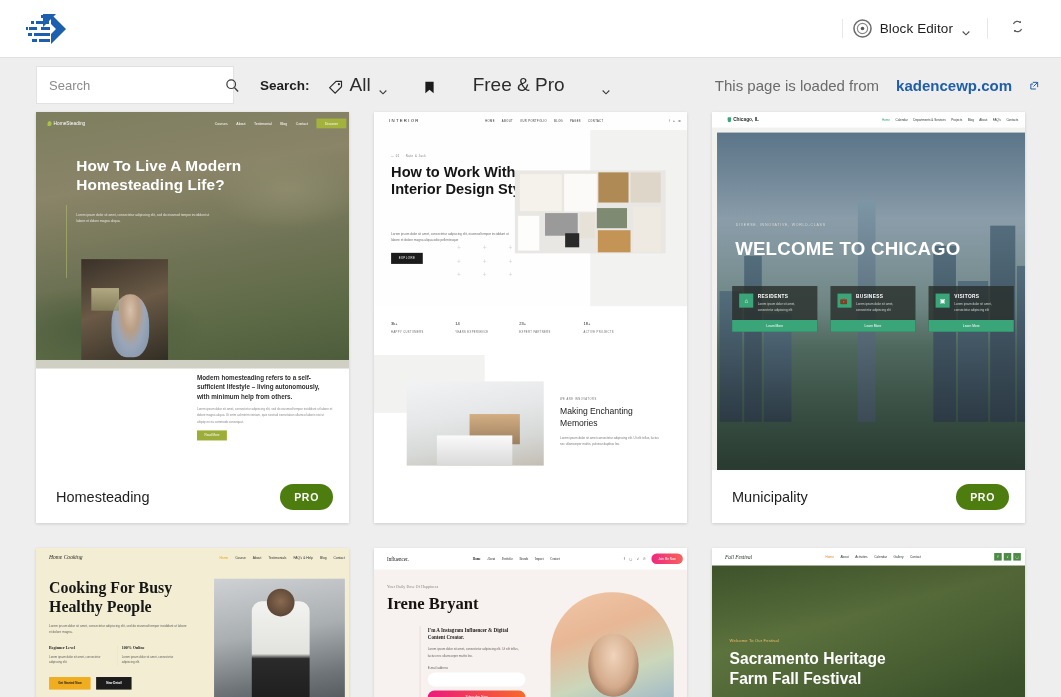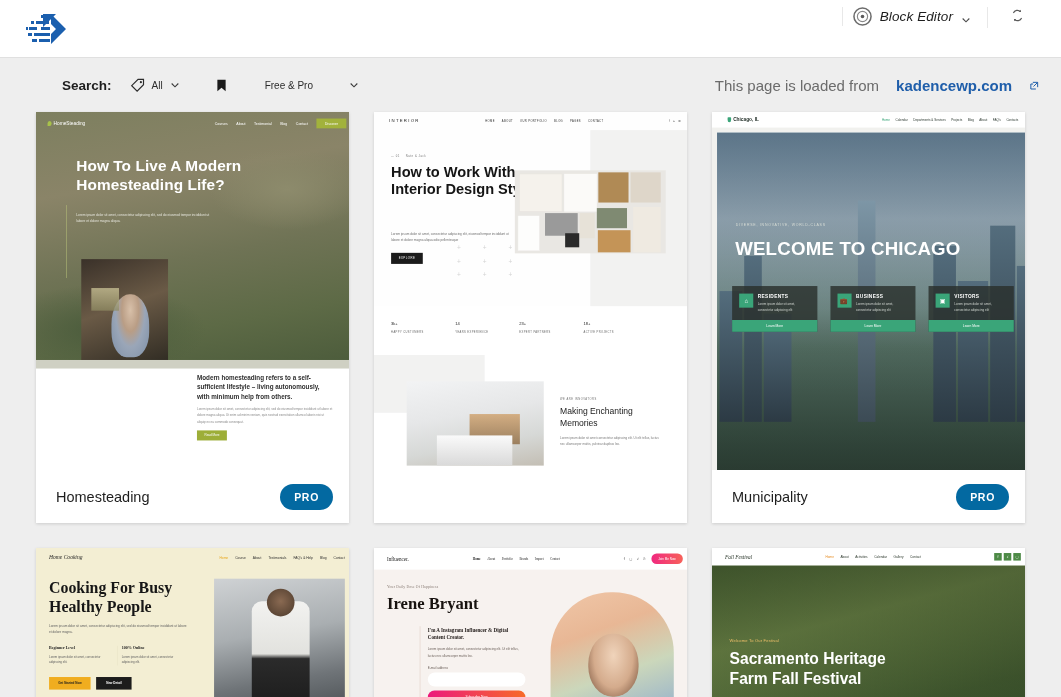--- a/index.html
+++ b/index.html
@@ -15,21 +15,21 @@
   .topbar {
     height: 58px;
     background: #ffffff;
     border-bottom: 1px solid #e0e0e0;
     display: flex;
     align-items: center;
     justify-content: space-between;
     padding: 0 14px 0 22px;
   }
   .brand-logo { display: flex; align-items: center; width: 46px; height: 34px; }
-  .topbar-right { display: flex; align-items: flex-start; height: 44px; font-style: italic; }
+  .topbar-right { display: flex; align-items: center; height: 44px; }
   .editor-switcher {
     display: flex; align-items: center; gap: 8px;
     padding: 0 16px 0 10px; cursor: pointer;
     border-left: 1px solid #e8e8e8;
   }
   .wp-icon { width: 19px; height: 19px; display: block; flex: none; }
   .editor-switcher .label { font-size: 13.5px; color: #1e1e1e; letter-spacing: .1px; }
   .chev { width: 10px; height: 10px; display: block; flex: none; }
   .refresh-btn {
     width: 60px; display: flex; align-items: center; justify-content: center;
@@ -53,21 +53,21 @@
     border: 0; outline: 0; flex: 1; font-size: 13px;
     font-family: "Liberation Sans", sans-serif; color: #1e1e1e;
     background: transparent;
   }
   .search-wrap input::placeholder { color: #8b8b8b; }
   .search-icon { width: 15px; height: 15px; flex: none; display: block; }
 
   .filter-label { font-size: 13.5px; font-weight: bold; margin-left: 26px; color: #1e1e1e; }
   .filter-chip {
     display: flex; align-items: center; gap: 7px;
-    margin-left: 18px; cursor: pointer; font-size: 10px; color: #2c2c2c;
+    margin-left: 18px; cursor: pointer; font-size: 19px; color: #2c2c2c;
   }
   .filter-chip.second { margin-left: 34px; gap: 36px; }
   .chip-icon { width: 15px; height: 15px; display: block; flex: none; }
 
   .loaded-from {
     margin-left: auto; font-size: 15px; color: #6b6b6b;
     display: flex; align-items: flex-start; gap: 17px;
   }
   .loaded-from a { color: #1f5eaa; text-decoration: none; font-weight: bold; }
   .ext-icon { width: 10px; height: 10px; display: block; }
@@ -85,21 +85,21 @@
     overflow: hidden;
     cursor: pointer;
   }
   .thumb { height: 358px; overflow: hidden; position: relative; background: #7f1d1d; }
   .card-foot {
     height: 53px; display: flex; align-items: center;
     justify-content: space-between; padding: 0 16px 0 20px;
   }
   .card-title { font-size: 14.5px; color: #1e1e1e; }
   .pro-badge {
-    background: #0369a1; color: #fff; font-size: 10.5px; font-weight: bold;
+    background: #4d7c0f; color: #fff; font-size: 10.5px; font-weight: bold;
     letter-spacing: .7px; padding: 7px 14px; border-radius: 20px;
   }
   
   .row2 .thumb { height: 240px; }
 
   
   .site {
     position: absolute; top: 0; left: 0;
     width: 1280px; transform-origin: 0 0;
     transform: scale(0.2515);
@@ -335,20 +335,29 @@
           <path d="M6.5 14.5a5 5 0 0 0 8.3-1.6" fill="none" stroke="#5a5a5a" stroke-width="1.4"></path>
           <path d="M13.9 3.2 L14.1 6.0 L11.4 5.6 Z" fill="#5a5a5a"></path>
           <path d="M6.1 16.8 L5.9 14.0 L8.6 14.4 Z" fill="#5a5a5a"></path>
         </svg>
       </span>
     </div>
   </div>
 </div>
 
 <div class="filterbar">
+  <div class="search-wrap">
+    <input type="text" placeholder="Search" style="">
+    <span class="search-icon">
+      <svg viewBox="0 0 16 16" width="15" height="15">
+        <circle cx="6.6" cy="6.6" r="4.6" fill="none" stroke="#3c3c3c" stroke-width="1.3"></circle>
+        <line x1="10.2" y1="10.4" x2="14" y2="14.4" stroke="#3c3c3c" stroke-width="1.4"></line>
+      </svg>
+    </span>
+  </div>
 
   <span class="filter-label">Search:</span>
 
   <div class="filter-chip">
     <span class="chip-icon">
       <svg viewBox="0 0 16 16" width="15" height="15">
         <path d="M8.6 1.4 H14.4 V7.2 L7.6 14 L1.8 8.2 Z" fill="none" stroke="#2b2b2b" stroke-width="1.25"></path>
         <circle cx="11.6" cy="4.4" r="1.15" fill="#2b2b2b"></circle>
       </svg>
     </span>

